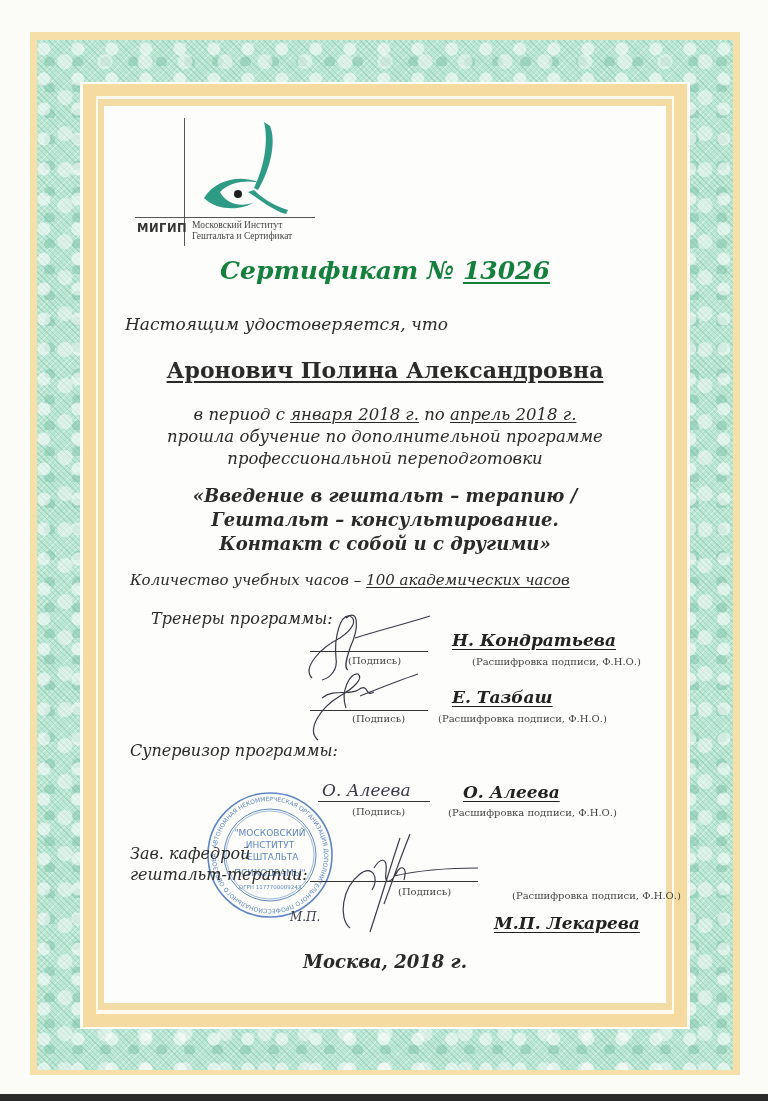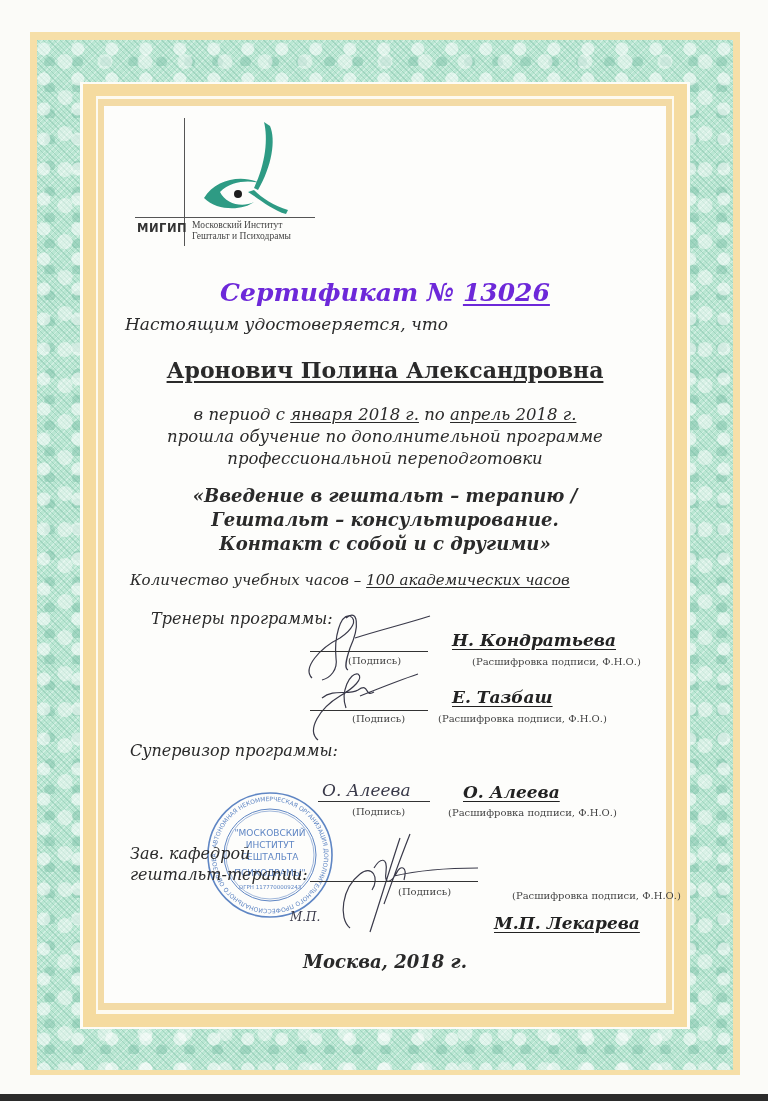--- a/index.html
+++ b/index.html
@@ -61,21 +61,21 @@
     font-weight: bold; font-size: 11.5px; color: #333; letter-spacing: 0.5px;
   }
   .logo-name {
     left: 192px; top: 220px; font-family: Liberation Serif, serif;
     font-size: 9.5px; line-height: 11px; color: #444;
   }
 
   
   .center { left: 104px; width: 562px; text-align: center; }
   .title {
-    top: 278px; font-size: 25px; font-weight: bold; font-style: italic; color: #6d28d9;
+    top: 256px; font-size: 25px; font-weight: bold; font-style: italic; color: #15803d;
   }
   .title .num { text-decoration: underline; text-underline-offset: 3px; }
   .intro { left: 125px; top: 314px; font-size: 17px; font-style: italic; }
   .fullname {
     top: 357px; font-size: 22px; font-weight: bold; 
     text-decoration: underline; text-underline-offset: 3px;
   }
   .body-text { top: 404px; font-size: 16.5px; font-style: italic; line-height: 22px; }
   .u { text-decoration: underline; text-underline-offset: 2px; }
   .program {
@@ -116,21 +116,21 @@
   <div class="abs logo-hline"></div>
   <svg class="abs logo-eye" viewBox="0 0 100 100">
     <path d="M68 4 C72 20 70 45 58 70 L62 72 C76 48 80 22 74 8 Z" fill="#2e9b84"></path>
     <path d="M8 80 C20 60 48 56 66 66 C56 62 36 62 24 74 C30 86 46 90 58 84 C48 92 22 94 8 80 Z" fill="#2e9b84"></path>
     <path d="M52 74 C62 80 76 92 90 96 L92 92 C78 88 66 80 58 72 Z" fill="#2e9b84"></path>
     <circle cx="42" cy="76" r="4" fill="#1e1e1e"></circle>
   </svg>
   <div class="abs logo-abbr">МИГИП</div>
   <div class="abs logo-name">
     <div>Московский Институт</div>
-    <div>Гештальт и Психодрамы</div>
+    <div>Гештальта и Сертификат</div>
   </div>
 </div>
 
 <div class="abs center title">
   <span>Сертификат №</span>
   <span class="num">13026</span>
 </div>
 
 <div class="abs intro">Настоящим удостоверяется, что</div>
 

